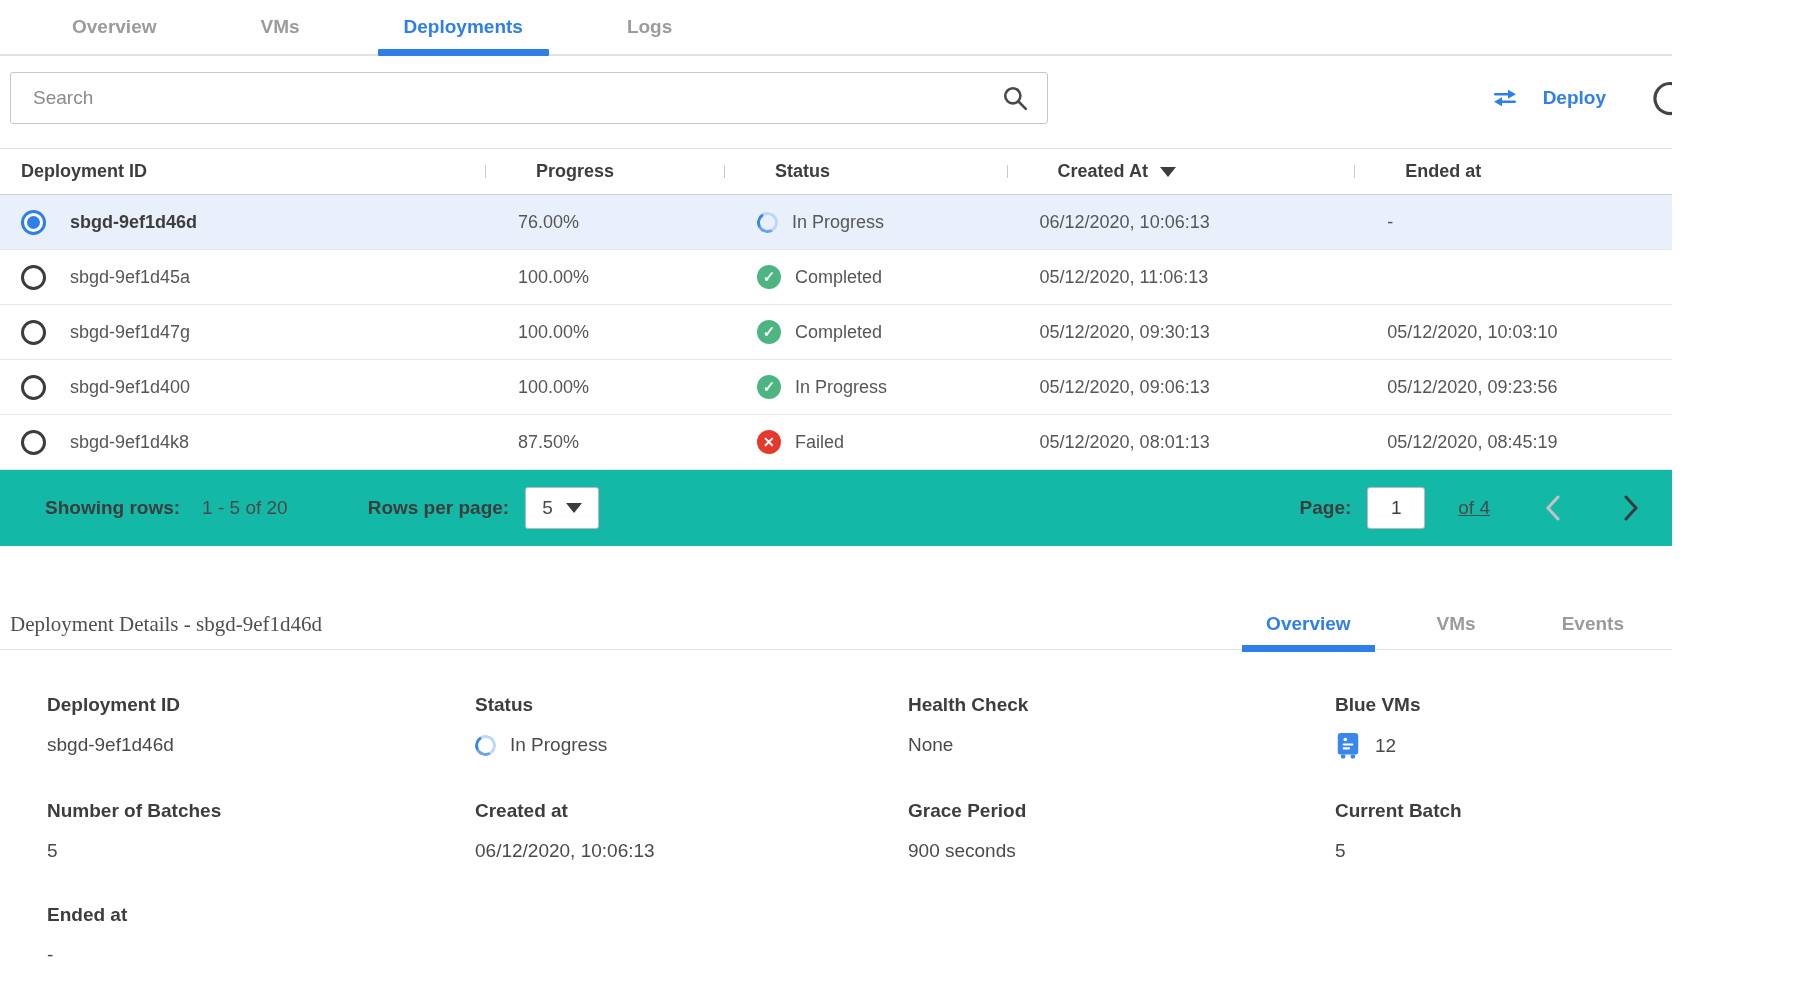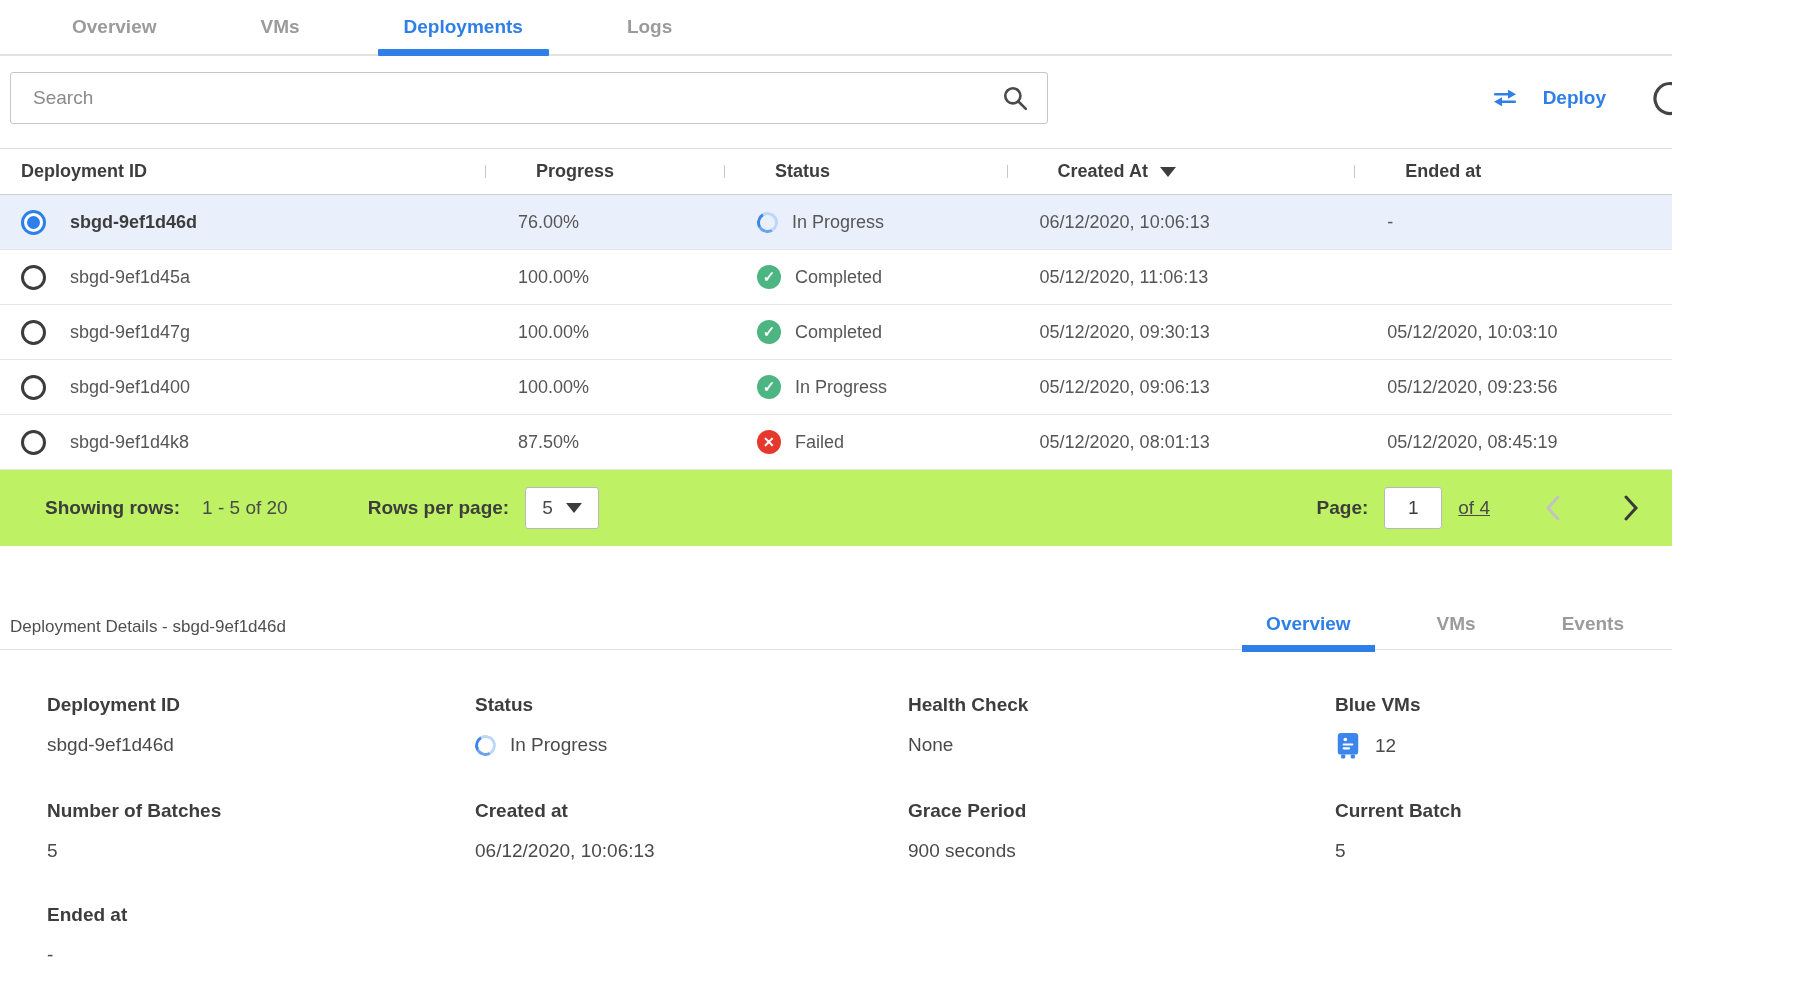--- a/index.html
+++ b/index.html
@@ -47,37 +47,37 @@
 
   .status-cell { gap:14px; }
   .status-icon { width:24px; height:24px; border-radius:50%; flex:0 0 auto; display:flex; align-items:center; justify-content:center; }
   .status-icon.spinner { width:21px; height:21px; border:3.5px solid #bcd7f8; border-left-color:#3b86ea; border-bottom-color:#6ba3ef; transform:rotate(15deg); background:transparent; }
   .status-icon.check { background:#4db582; }
   .status-icon.check::after { content:"✓"; color:#fff; font-size:15px; font-weight:bold; }
   .status-icon.error { background:#e6392e; }
   .status-icon.error::after { content:"✕"; color:#fff; font-size:14px; font-weight:bold; }
 
   
-  .tbl-footer { display:flex; align-items:center; height:76px; background:#bef264; padding:0 26px 0 45px; font-size:19px; }
+  .tbl-footer { display:flex; align-items:center; height:76px; background:#14b8a6; padding:0 26px 0 45px; font-size:19px; }
   .ft-label { font-weight:bold; color:#3d3d3d; }
   .ft-value { color:#4a4a4a; margin-left:22px; }
   .rpp-label { margin-left:80px; }
   .rpp-box { margin-left:16px; width:74px; height:42px; background:#fff; border:1px solid #b9b9b9; border-radius:3px;
              display:flex; align-items:center; justify-content:center; gap:13px; cursor:pointer; }
   .dd-caret { width:0; height:0; border-left:8px solid transparent; border-right:8px solid transparent; border-top:10px solid #3d3d3d; }
   .ft-right { margin-left:auto; display:flex; align-items:center; }
   .page-input { margin-left:16px; width:58px; height:42px; border:1px solid #b9b9b9; border-radius:3px; text-align:center;
                 font-size:19px; font-family:inherit; color:#3d3d3d; outline:none; background:#fff; }
-  .page-of { margin-left:16px; color:#4a4a4a;text-decoration:underline; }
+  .page-of { margin-left:33px; color:#4a4a4a;text-decoration:underline; }
   .pg-btn { background:none; border:none; cursor:pointer; padding:0; margin-left:52px; width:26px; height:30px; }
   .pg-btn svg { display:block; }
 
   
   .details-header { display:flex; align-items:flex-end; border-bottom:1px solid #e3e3e3; padding:0 24px 0 10px; margin-top:58px; height:46px; }
-  .details-title { font-size:17px; color:#4f4f4f; padding-bottom:12px; }
+  .details-title { font-size:21px; color:#4f4f4f; padding-bottom:12px;font-family:Liberation Serif, serif; }
   .detail-tabs { margin-left:auto; display:flex; }
   .detail-tab { position:relative; padding:0 24px 14px; margin-left:38px; font-size:19px; font-weight:bold; color:#9b9b9b; cursor:pointer; }
   .detail-tab.active { color:#2e7fe8; }
   .detail-tab.active::after { content:""; position:absolute; left:0; right:0; bottom:-3px; height:7px; background:#2e7fe8; }
 
   .details-grid { display:grid; grid-template-columns:428px 433px 427px auto; padding:44px 0 0 47px; row-gap:40px; }
   .field-label { font-size:19px; font-weight:bold; color:#3d3d3d; }
   .field-value { margin-top:16px; font-size:19px; color:#4a4a4a; display:flex; align-items:center; gap:14px; min-height:26px; }
   .vm-icon { width:26px; height:28px; flex:0 0 auto; }
   .vm-icon.blue { color:#3b86ea; }

